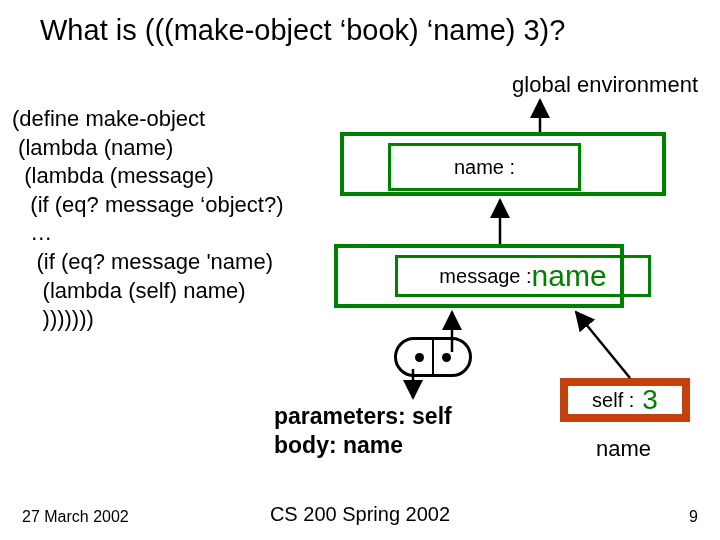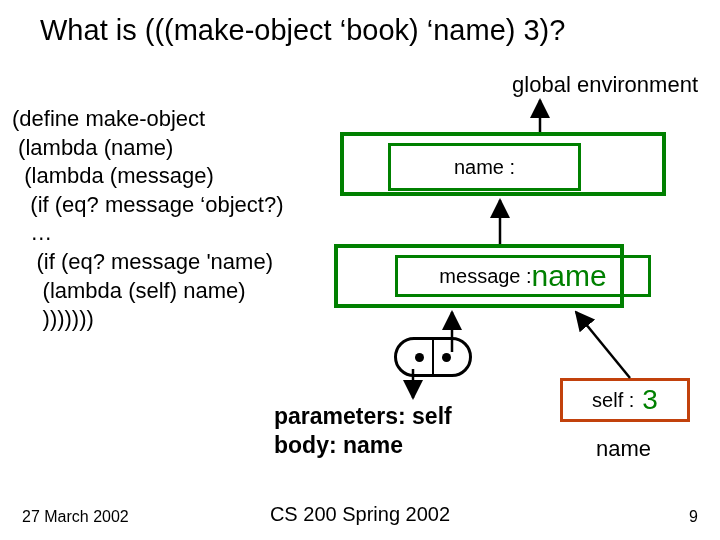--- a/index.html
+++ b/index.html
@@ -77,21 +77,21 @@
     margin-left: 45px;
   }
   .msg-frame-inner .lbl { font-size: 20px; }
   .msg-frame-inner .val { font-size: 30px; color: #008000; }
   .self-frame {
     position: absolute;
     left: 560px;
     top: 378px;
     width: 130px;
     height: 44px;
-    border: 3px solid #c2410c;
+    border: 8px solid #c2410c;
     display: flex;
     align-items: center;
     justify-content: center;
     gap: 8px;
   }
   .self-frame .lbl { font-size: 20px; }
   .self-frame .val { font-size: 28px; color: #008000; }
   .result {
     position: absolute;
     left: 596px;

